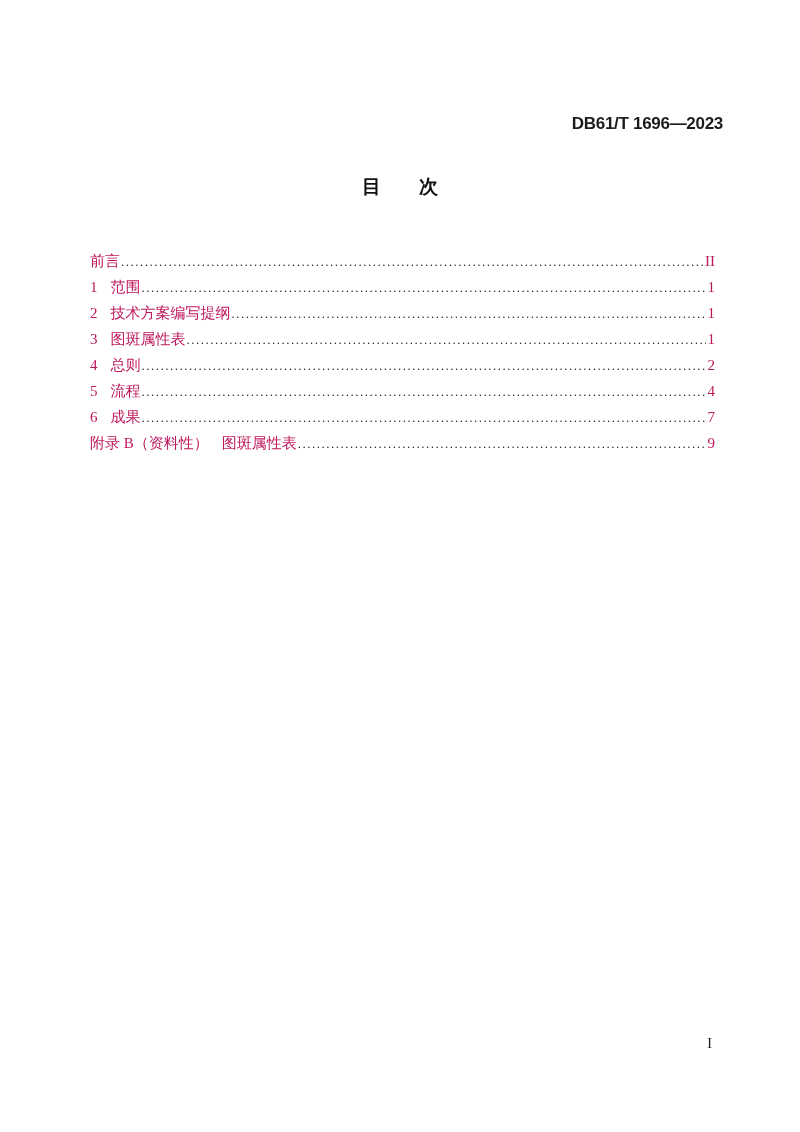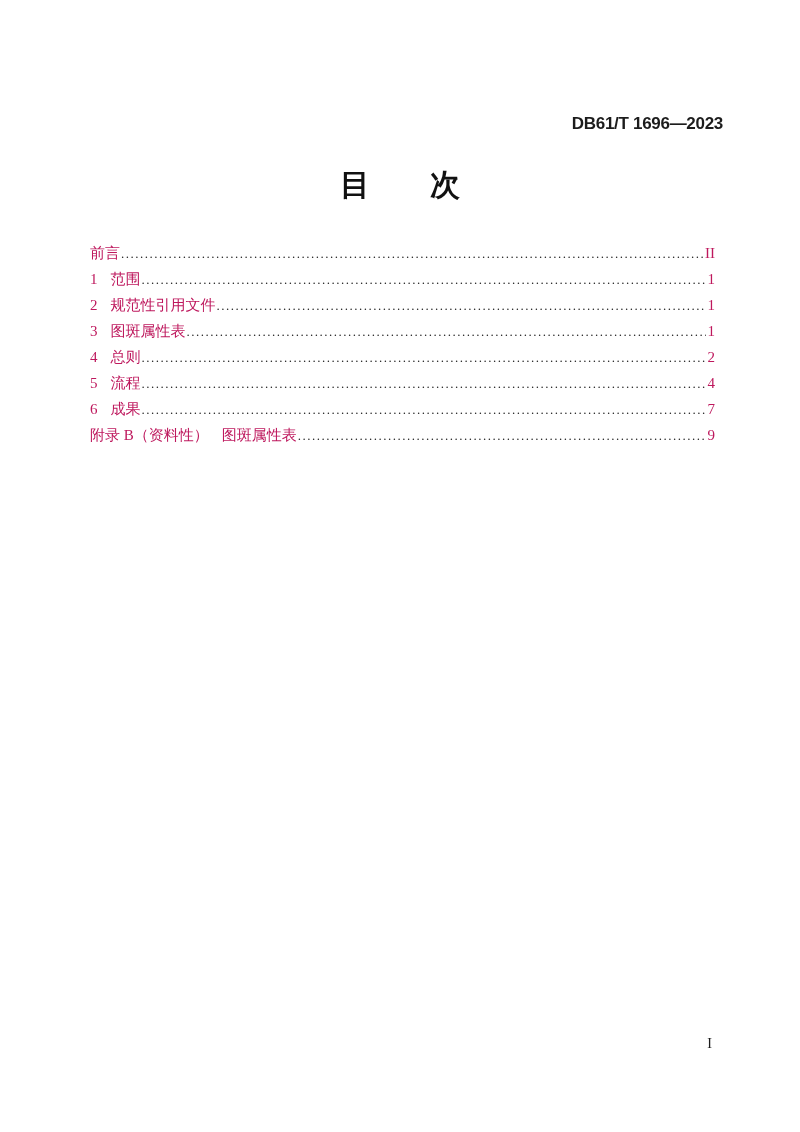--- a/index.html
+++ b/index.html
@@ -29,22 +29,22 @@
     letter-spacing: -0.3px;
     color: #1c1c1c;
     white-space: pre;
   }
   .doc-title {
     position: absolute;
     top: 172px;
     left: 0;
     right: 0;
     text-align: center;
-    font-family: Liberation Mono, monospace;
-    font-size: 30px;
+    font-family: Liberation Serif, serif;
+    font-size: 19px;
     font-weight: 700;
     line-height: 30px;
     color: #111111;
     white-space: pre;
   }
   .toc {
     position: absolute;
     top: 240px;
     left: 90px;
     right: 85px;
@@ -78,20 +78,21 @@
     color: #2a2a2a;
   }
   .toc-dots::after {
     content: "....................................................................................................................................................................................................";
   }
   .toc-page {
     flex: 0 0 auto;
     white-space: nowrap;
     font-size: 15px;
     text-align: center;
+    margin-top: 8px;
   }
   .doc-footer {
     position: absolute;
     top: 1036px;
     left: 0;
     right: 88px;
     text-align: right;
     font-size: 14px;
     color: #1c1c1c;
   }
@@ -118,21 +119,21 @@
 
     <div class="toc-row">
       <span class="toc-num">1</span>
       <span class="toc-title">范围</span>
       <span class="toc-dots"></span>
       <span class="toc-page">1</span>
     </div>
 
     <div class="toc-row">
       <span class="toc-num">2</span>
-      <span class="toc-title">规范性引用文件</span>
+      <span class="toc-title">技术方案编写提纲</span>
       <span class="toc-dots"></span>
       <span class="toc-page">1</span>
     </div>
 
     <div class="toc-row">
       <span class="toc-num">3</span>
       <span class="toc-title">图斑属性表</span>
       <span class="toc-dots"></span>
       <span class="toc-page">1</span>
     </div>

